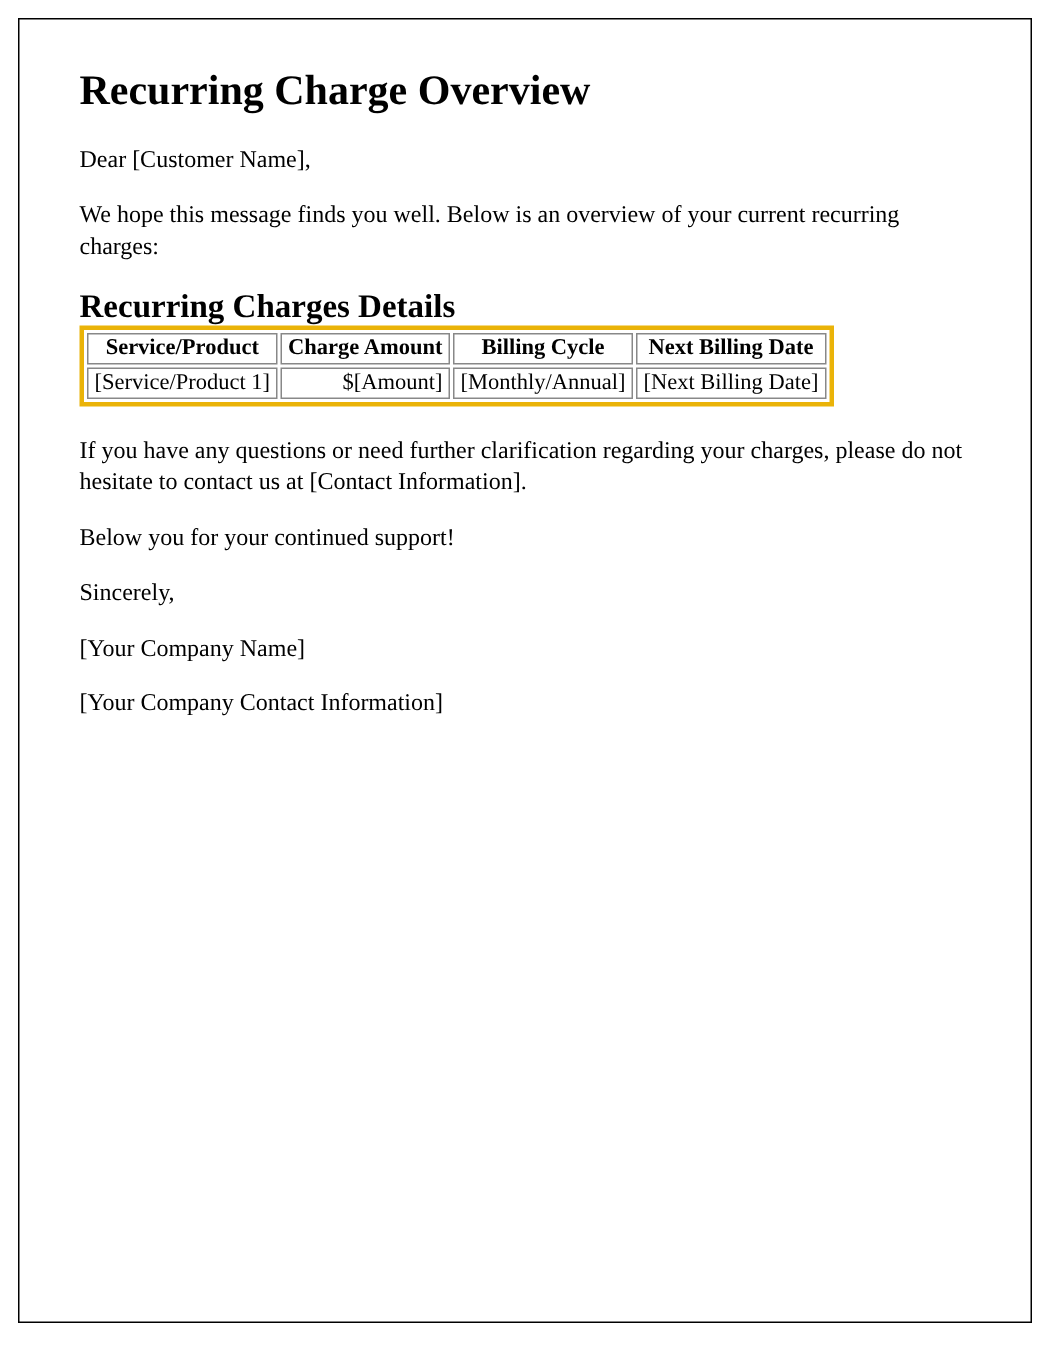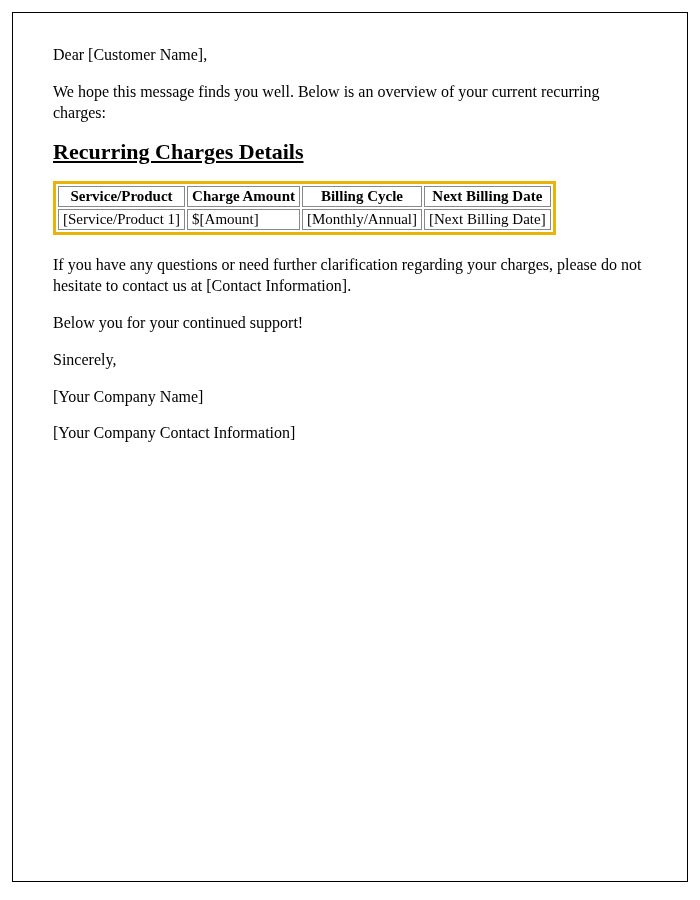--- a/index.html
+++ b/index.html
@@ -19,50 +19,50 @@
       min-height: 870px;
     }
     h1 {
       font-size: 28px;
       font-weight: bold;
       margin-bottom: 20px;
     }
     h2 {
       font-size: 22px;
       font-weight: bold;
-      margin-bottom: 16px;
-      text-decoration: underline;
+      margin-bottom: 0;
     }
     p {
       font-size: 16px;
       margin-bottom: 16px;
       line-height: 1.3;
     }
     table {
       border-collapse: separate;
       border-spacing: 2px;
       border: 3px solid #eab308;
       margin-bottom: 20px;
       font-size: 15px;
     }
     th, td {
       border: 1px solid #888;
       padding: 1px 4px;
-      text-align: left;
+      text-align: right;
       white-space: nowrap;
     }
     th {
       font-weight: bold;
       text-align: center;
     }
   </style>
 </head>
 <body>
 
 <div class="page">
+  <h1>Recurring Charge Overview</h1>
 
   <p>Dear [Customer Name],</p>
 
   <p>We hope this message finds you well. Below is an overview of your current recurring charges:</p>
 
   <h2>Recurring Charges Details</h2>
 
   <table>
     <thead>
       <tr>

